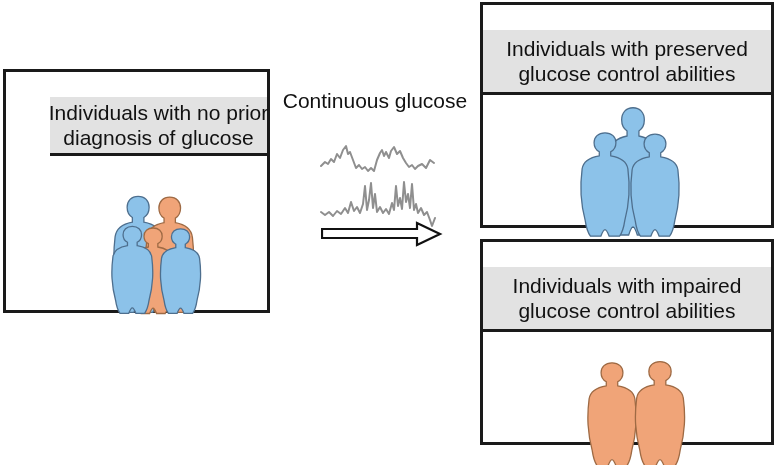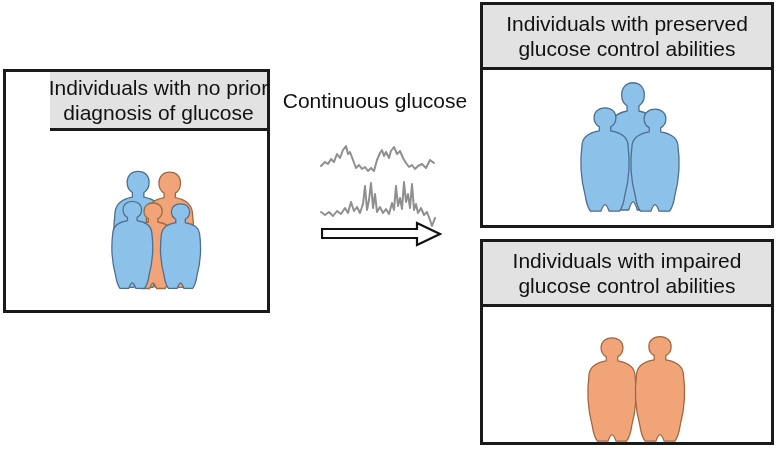--- a/index.html
+++ b/index.html
@@ -7,21 +7,21 @@
     position:relative; width:777px; height:465px; background:#ffffff;
     font-family:"Liberation Sans", sans-serif; color:#111; overflow:hidden;
   }
   .box {
     position:absolute; box-sizing:border-box; background:#fff;
     border:3px solid #1a1a1a;
   }
   .box-header {
     background:#e2e2e2; border-bottom:3px solid #1a1a1a;
     display:flex; flex-direction:column; justify-content:center; align-items:center;
-    text-align:center; font-size:21px; line-height:25px;
+    text-align:center; font-size:21px; line-height:25px;margin-top:25px;
   }
   .hline { white-space:nowrap; }
   .box-body { position:relative; width:100%; overflow:hidden; }
   .group-svg { display:block; width:100%; height:100%; }
 
   .box-source   { left:3px;   top:69px;  width:267px; height:244px;padding-left:44px; }
   .box-source .box-header   { height:56px; }
   .box-source .box-body     { height:179px; }
 
   .box-preserved { left:480px; top:2px;   width:294px; height:226px; }

